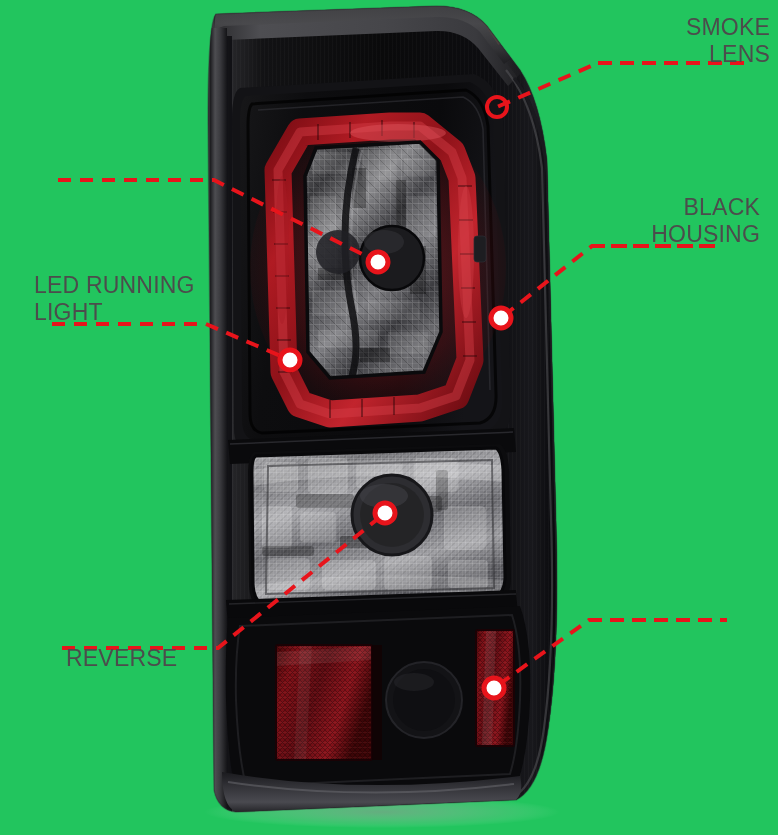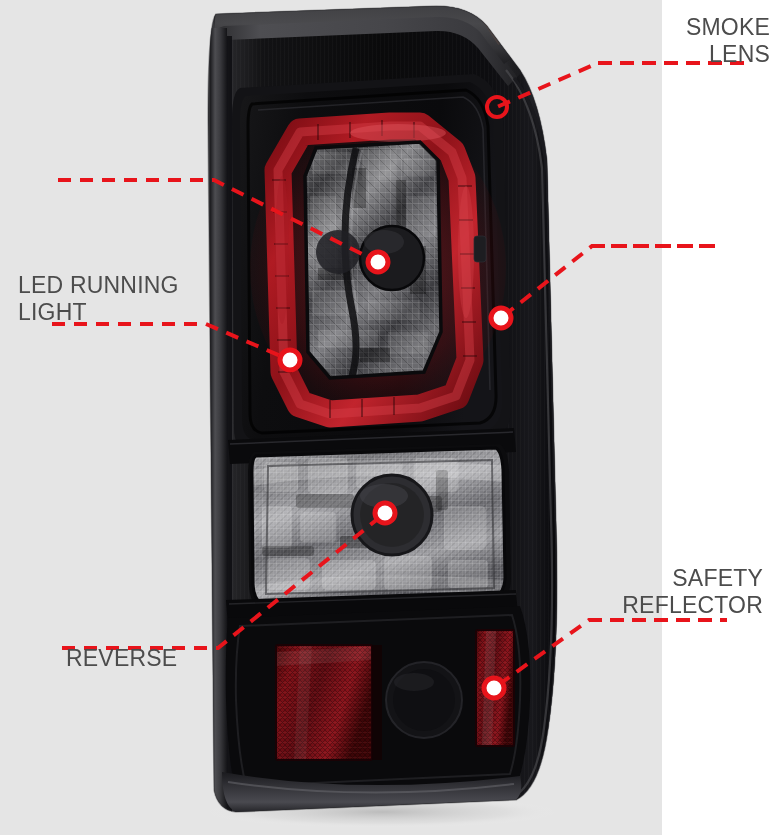--- a/index.html
+++ b/index.html
@@ -11,23 +11,23 @@
     width: 778px;
     height: 835px;
     position: relative;
     overflow: hidden;
     font-family: "Liberation Sans", sans-serif;
   }
 
   #stage {
     position: absolute;
     inset: 0;
-    width: 662px;
+    width: 778px;
     height: 835px;
-    background: #e5e5e5;
+    background: #22c55e;
   }
 
   
   .callout-label {
     position: absolute;
     color: #4c4c4c;
     font-family: "Liberation Sans", sans-serif;
     font-size: 23px;
     font-weight: 400;
     line-height: 1.18;
@@ -484,22 +484,22 @@
         <g>
           <circle cx="494" cy="688" r="10" fill="#ffffff" stroke="#e8141b" stroke-width="5"></circle>
         </g>
       </g>
   </svg>
 
   <div class="callout-label align-right" style="left:610px; top:14px; width:160px;">SMOKE
 LENS</div>
 
 
-  <div class="callout-label align-left" style="left:18px; top:272px; width:200px;">LED RUNNING
+  <div class="callout-label align-left" style="left:34px; top:272px; width:200px;">LED RUNNING
 LIGHT</div>
 
+  <div class="callout-label align-right" style="left:598px; top:194px; width:162px;">BLACK
+HOUSING</div>
 
   <div class="callout-label align-left" style="left:66px; top:613px; width:150px;margin-top:32px;">REVERSE</div>
 
-  <div class="callout-label align-right" style="left:580px; top:565px; width:183px;">SAFETY
-REFLECTOR</div>
 
 </div>
 
 </body></html>

